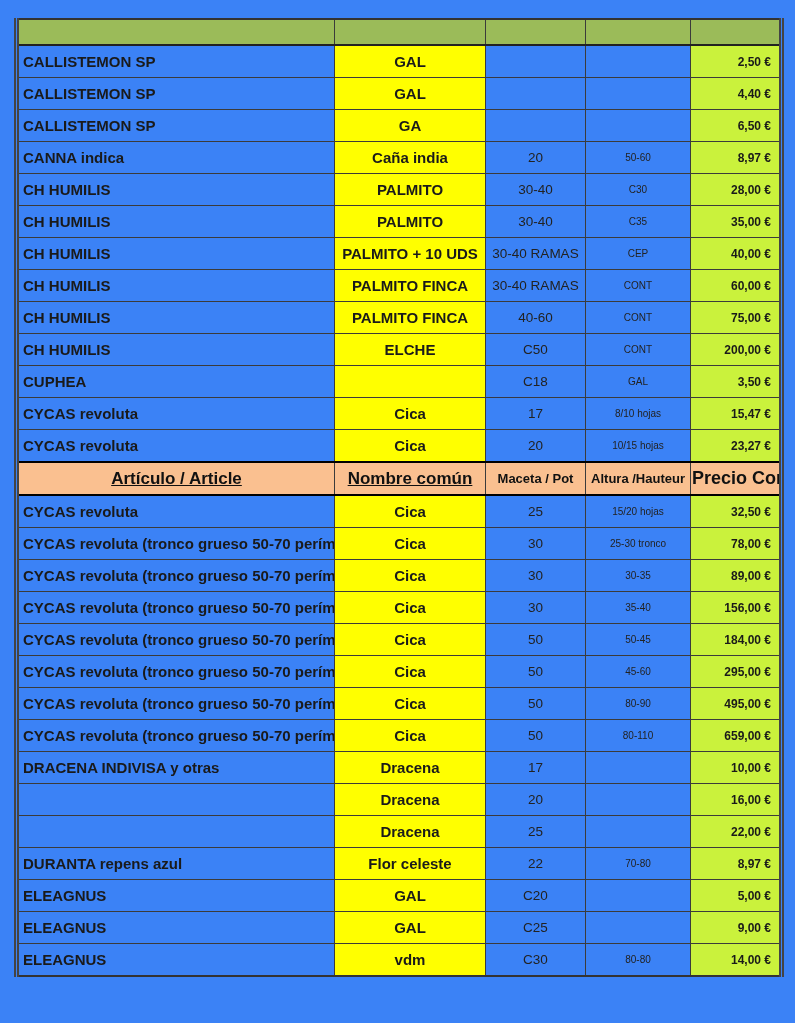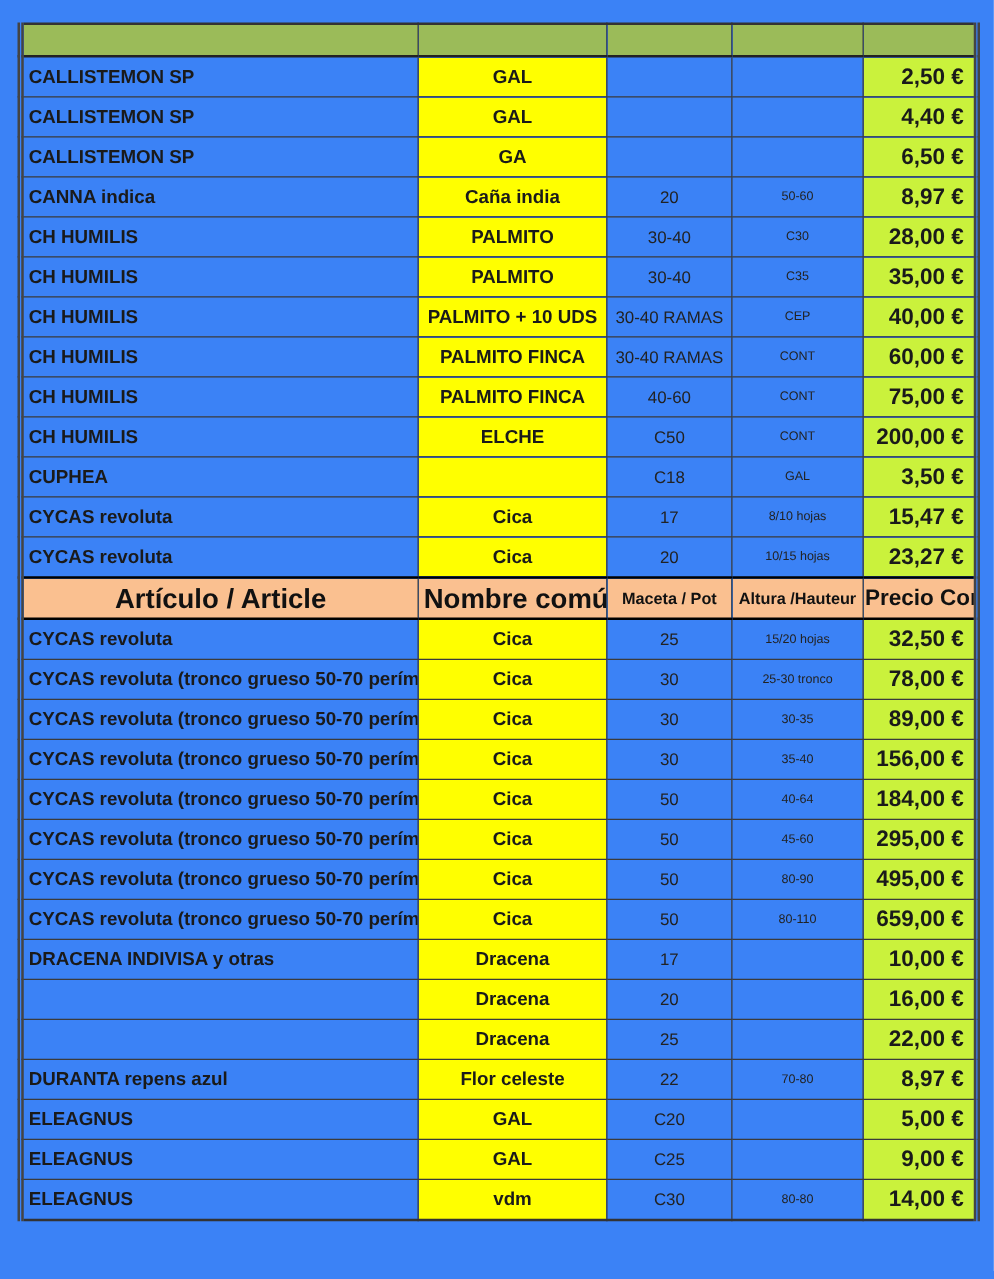--- a/index.html
+++ b/index.html
@@ -38,32 +38,32 @@
     background:var(--band-green, #9BBB59);
     height:24px;
     border-bottom:2.2px solid #222;
   }
 
   
   td.c1 { font-weight:bold; font-size:15px; text-align:left; }
   td.c2 { background:var(--common-yellow, #FFFF00); font-weight:bold; font-size:15px; text-align:center; }
   td.c3 { font-size:13.5px; font-weight:normal; text-align:center; color:#222;margin-left:28px; }
   td.c4 { font-size:10px; font-weight:normal; text-align:center; color:#222; }
-  td.c5 { background:var(--price-green, #CAF23C); font-weight:bold; font-size:18px; text-align:right; padding-right:8px; }
+  td.c5 { background:var(--price-green, #CAF23C); font-weight:bold; font-size:12px; text-align:right; padding-right:8px; }
 
   
   tr.header-row td {
     background:var(--header-orange, #FAC090);
     border-top:2.6px solid #000;
     border-bottom:2.6px solid #000;
     font-weight:bold;
     text-align:center;
     color:#111;
   }
-  tr.header-row td.c1, tr.header-row td.c2 { font-size:22px; }
+  tr.header-row td.c1, tr.header-row td.c2 { font-size:17px;text-decoration:underline; }
   tr.header-row td.c3, tr.header-row td.c4 { font-size:13px; }
   tr.header-row td.c5 { font-size:18px; padding:0 1px; text-align:center; }
 </style>
 </head>
 <body>
 
 <div class="page">
   <table class="price-table">
     <colgroup>
       <col style="width:318px">
@@ -213,21 +213,21 @@
           <td class="c1">CYCAS revoluta (tronco grueso 50-70 perímetr</td>
           <td class="c2">Cica</td>
           <td class="c3">30</td>
           <td class="c4">35-40</td>
           <td class="c5">156,00 €</td>
         </tr>
         <tr>
           <td class="c1">CYCAS revoluta (tronco grueso 50-70 perímetr</td>
           <td class="c2">Cica</td>
           <td class="c3">50</td>
-          <td class="c4">40-64</td>
+          <td class="c4">50-45</td>
           <td class="c5">184,00 €</td>
         </tr>
         <tr>
           <td class="c1">CYCAS revoluta (tronco grueso 50-70 perímetr</td>
           <td class="c2">Cica</td>
           <td class="c3">50</td>
           <td class="c4">45-60</td>
           <td class="c5">295,00 €</td>
         </tr>
         <tr>

